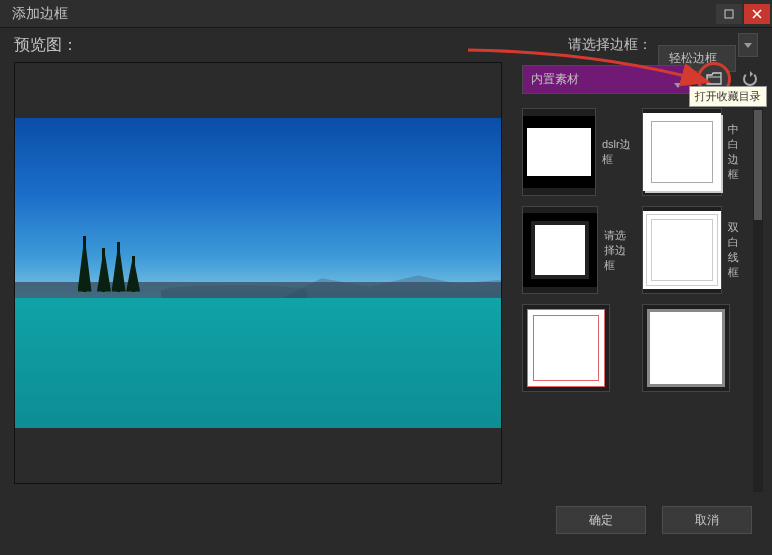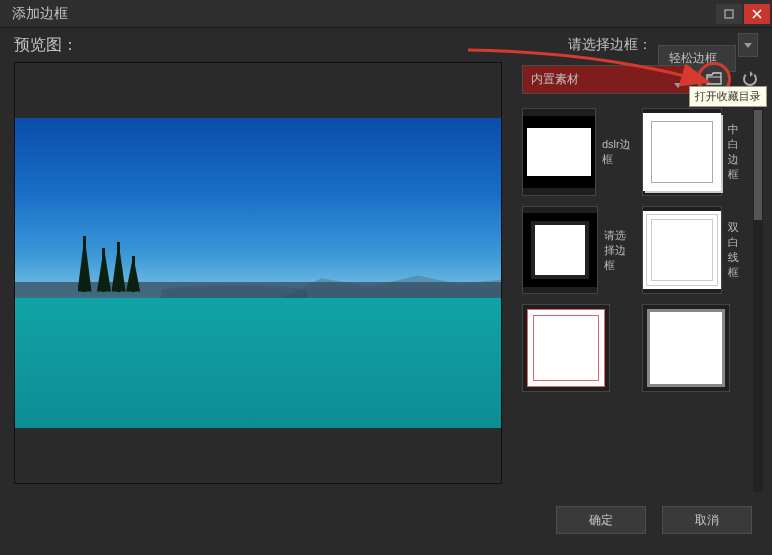--- a/index.html
+++ b/index.html
@@ -27,21 +27,21 @@
 .shoreline { position: absolute; left: 0; right: 0; bottom: 41%; height: 6%; background: linear-gradient(to bottom, rgba(60,80,100,0.8), rgba(20,50,60,0.6)); }
 .mtn { position: absolute; bottom: 42%; background: #4a6b8a; opacity: 0.45; }
 .mtn.a { right: 0; width: 45%; height: 9%; clip-path: polygon(0 100%, 18% 30%, 40% 60%, 62% 20%, 80% 50%, 100% 35%, 100% 100%); }
 .mtn.b { left: 30%; width: 30%; height: 4%; border-radius: 50% 50% 0 0; }
 .tree { position: absolute; bottom: 44%; width: 3px; background: #0a1a0a; }
 .tree::before { content: ''; position: absolute; left: 50%; transform: translateX(-50%); bottom: 0; width: 14px; height: 100%; background: #0a2010; clip-path: polygon(50% 0, 100% 100%, 0 100%); }
 .t1 { left: 14%; height: 56px; } .t2 { left: 18%; height: 44px; } .t3 { left: 21%; height: 50px; } .t4 { left: 24%; height: 36px; }
 
 .right-pane { flex: 1; padding-left: 20px; display: flex; flex-direction: column; }
 .source-row { display: flex; align-items: center; gap: 6px; margin-bottom: 12px; position: relative; }
-.source-select { flex: 1; background: #7f1d1d; border: 1px solid #4a4a4a; padding: 5px 8px; display: flex; align-items: flex-end; }
+.source-select { flex: 1; background: #701a75; border: 1px solid #4a4a4a; padding: 5px 8px; display: flex; align-items: flex-end; }
 .source-select .lbl { flex: 1; }
 .icon-btn { width: 26px; height: 26px; background: #3a3a3a; display: flex; align-items: center; justify-content: center; cursor: pointer; }
 .circle-highlight { border: 3px solid #d63a2f; border-radius: 50%; width: 34px; height: 34px; }
 .refresh-ico { width: 14px; height: 14px; border: 2px solid #aaa; border-radius: 50%; border-top-color: transparent; position: relative; }
 .refresh-ico::after { content: ''; position: absolute; top: -3px; right: -1px; border: 3px solid transparent; border-left-color: #aaa; }
 
 .tooltip { position: absolute; top: 24px; right: -4px; background: #fffde8; color: #333; border: 1px solid #999; padding: 2px 5px; font-size: 11px; white-space: nowrap; z-index: 10; }
 
 .arrow-svg { position: absolute; pointer-events: none; z-index: 5; }
 

